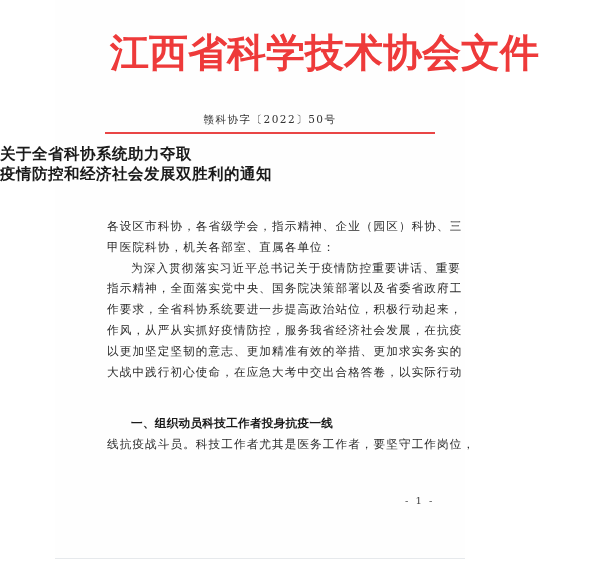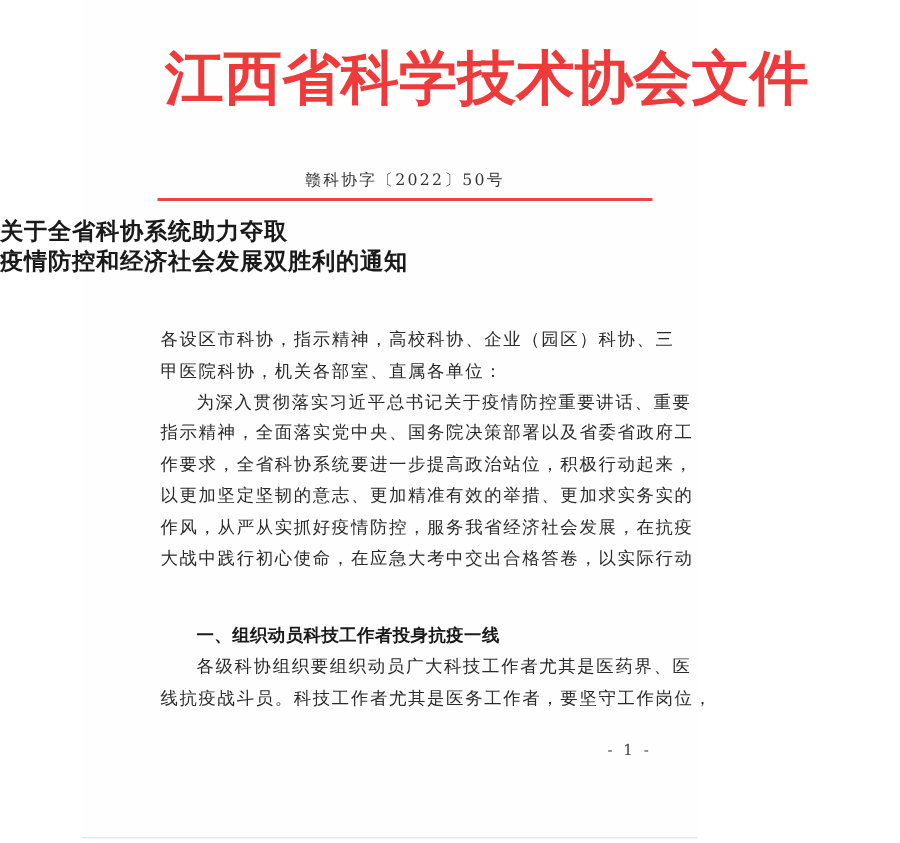--- a/index.html
+++ b/index.html
@@ -113,26 +113,25 @@
 <div class="header-title">江西省科学技术协会文件</div>
 
 <div class="doc-number">赣科协字〔2022〕50号</div>
 
 <div class="red-rule"></div>
 
 <div class="notice-title l1">关于全省科协系统助力夺取</div>
 <div class="notice-title l2">疫情防控和经济社会发展双胜利的通知</div>
 
 <div class="body-text">
-  <div class="line">各设区市科协，指示精神，高校科协、企业（园区）科协、三</div>
+  <div class="line">各设区市科协，各省级学会，指示精神、企业（园区）科协、三</div>
   <div class="line">甲医院科协，机关各部室、直属各单位：</div>
   <div class="line indent">为深入贯彻落实习近平总书记关于疫情防控重要讲话、重要</div>
   <div class="line">指示精神，全面落实党中央、国务院决策部署以及省委省政府工</div>
   <div class="line">作要求，全省科协系统要进一步提高政治站位，积极行动起来，</div>
+  <div class="line">作风，从严从实抓好疫情防控，服务我省经济社会发展，在抗疫</div>
   <div class="line">以更加坚定坚韧的意志、更加精准有效的举措、更加求实务实的</div>
-  <div class="line">作风，从严从实抓好疫情防控，服务我省经济社会发展，在抗疫</div>
   <div class="line">大战中践行初心使命，在应急大考中交出合格答卷，以实际行动</div>
   <div class="line heading">一、组织动员科技工作者投身抗疫一线</div>
-  <div class="line indent">各级科协组织要组织动员广大科技工作者尤其是医药界、医</div>
   <div class="line">线抗疫战斗员。科技工作者尤其是医务工作者，要坚守工作岗位，</div>
 </div>
 
 <div class="page-number">- 1 -</div>
 
 </body></html>

